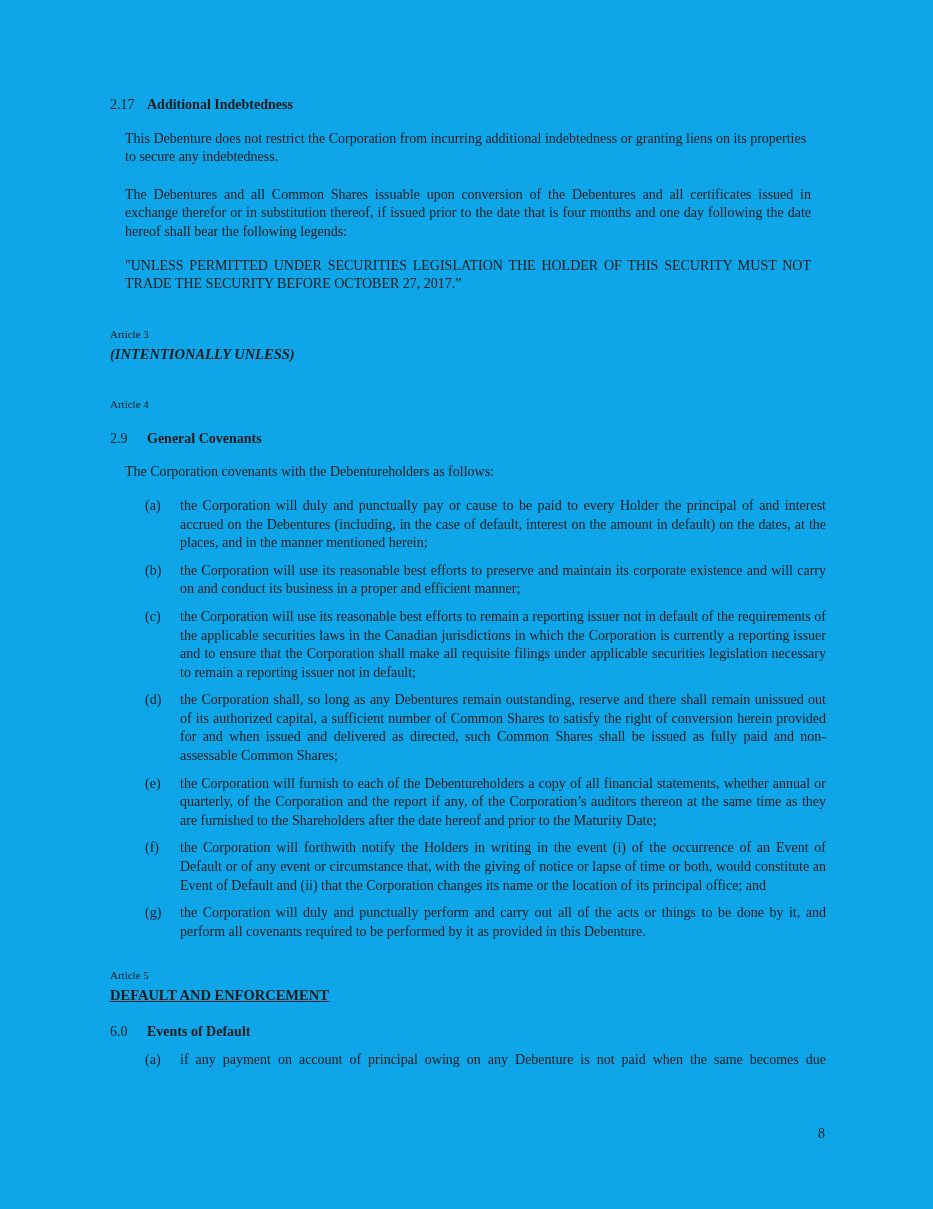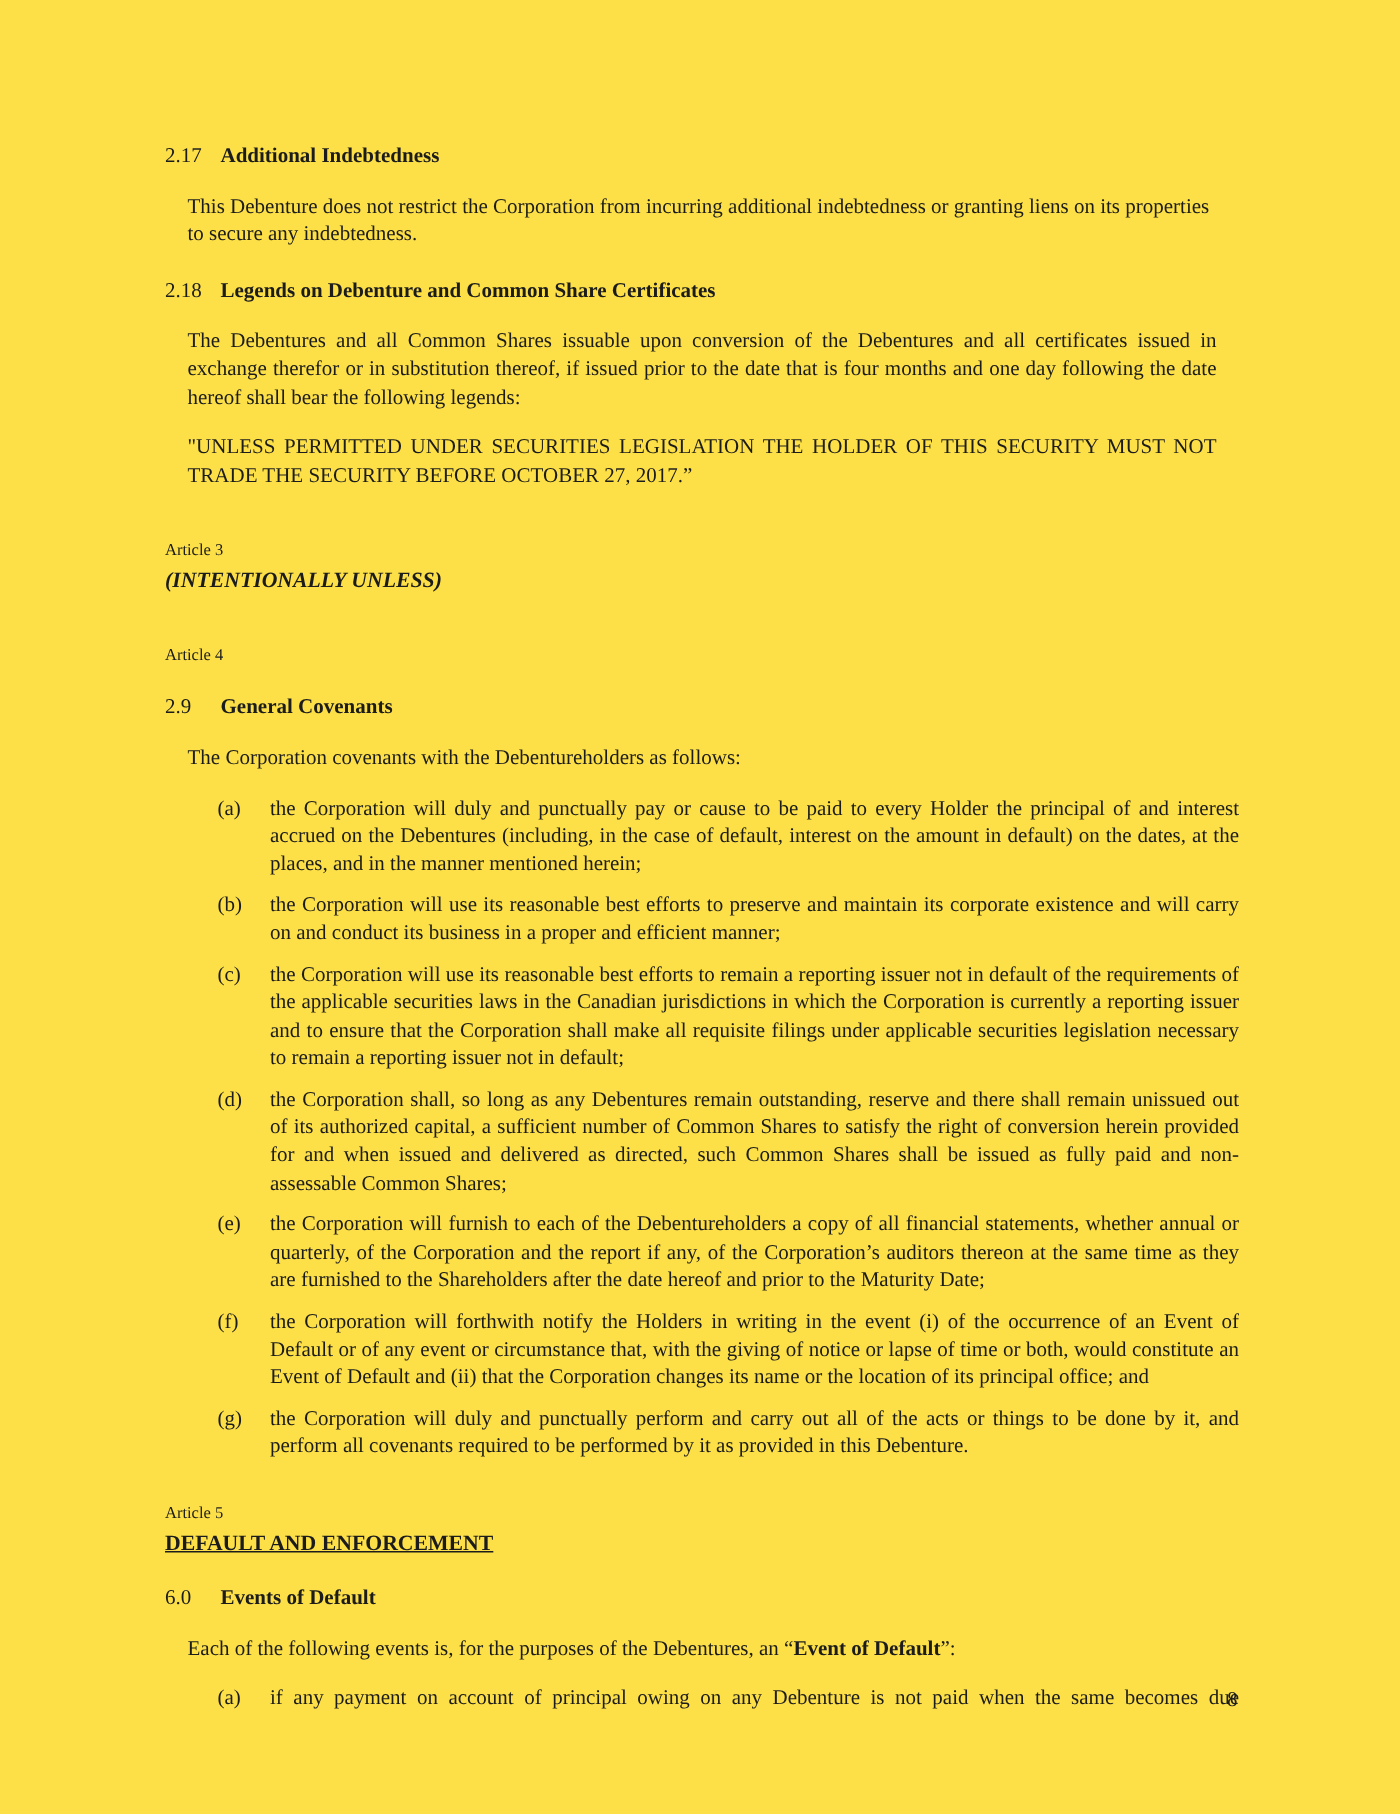--- a/index.html
+++ b/index.html
@@ -4,21 +4,21 @@
 <style>
   html, body {
     margin: 0;
     padding: 0;
     background: #ffffff;
   }
   .page {
     position: relative;
     width: 933px;
     height: 1209px;
-    background: #fde047;
+    background: #0ea5e9;
     overflow: hidden;
     font-family: "Liberation Serif", serif;
     color: #1c1c1c;
   }
   .content {
     position: absolute;
     left: 110px;
     top: 96px;
     width: 716px;
     font-size: 14px;
@@ -106,23 +106,20 @@
   <div class="content">
 
     <div>
       <div class="sec-head">
         <span class="sec-num">2.17</span><span class="sec-title">Additional Indebtedness</span>
       </div>
       <p class="body">This Debenture does not restrict the Corporation from incurring additional indebtedness or granting liens on its properties to secure any indebtedness.</p>
     </div>
 
     <div class="sec-gap">
-      <div class="sec-head">
-        <span class="sec-num">2.18</span><span class="sec-title">Legends on Debenture and Common Share Certificates</span>
-      </div>
       <p class="body just">The Debentures and all Common Shares issuable upon conversion of the Debentures and all certificates issued in exchange therefor or in substitution thereof, if issued prior to the date that is four months and one day following the date hereof shall bear the following legends:</p>
       <p class="body quote">"UNLESS PERMITTED UNDER SECURITIES LEGISLATION THE HOLDER OF THIS SECURITY MUST NOT TRADE THE SECURITY BEFORE OCTOBER 27, 2017.”</p>
     </div>
 
     <div class="article-block">
       <div class="article-heading">Article 3</div>
       <div class="article-sub italic">(INTENTIONALLY UNLESS)</div>
     </div>
 
     <div class="article-block" style="">
@@ -169,21 +166,20 @@
 
     <div class="article-block article5-block">
       <div class="article-heading">Article 5</div>
       <div class="article-sub underline">DEFAULT AND ENFORCEMENT</div>
     </div>
 
     <div class="numbered-section" style="margin-top:18px;">
       <div class="sec-head">
         <span class="sec-num">6.0</span><span class="sec-title">Events of Default</span>
       </div>
-      <p class="body"><span>Each of the following events is, for the purposes of the Debentures, an “</span><b>Event of Default</b><span>”:</span></p>
 
       <div class="list">
         <div class="li">
           <span class="li-marker">(a)</span>
           <span class="li-text stretch-last">if any payment on account of principal owing on any Debenture is not paid when the same becomes due</span>
         </div>
       </div>
     </div>
 
   </div>

